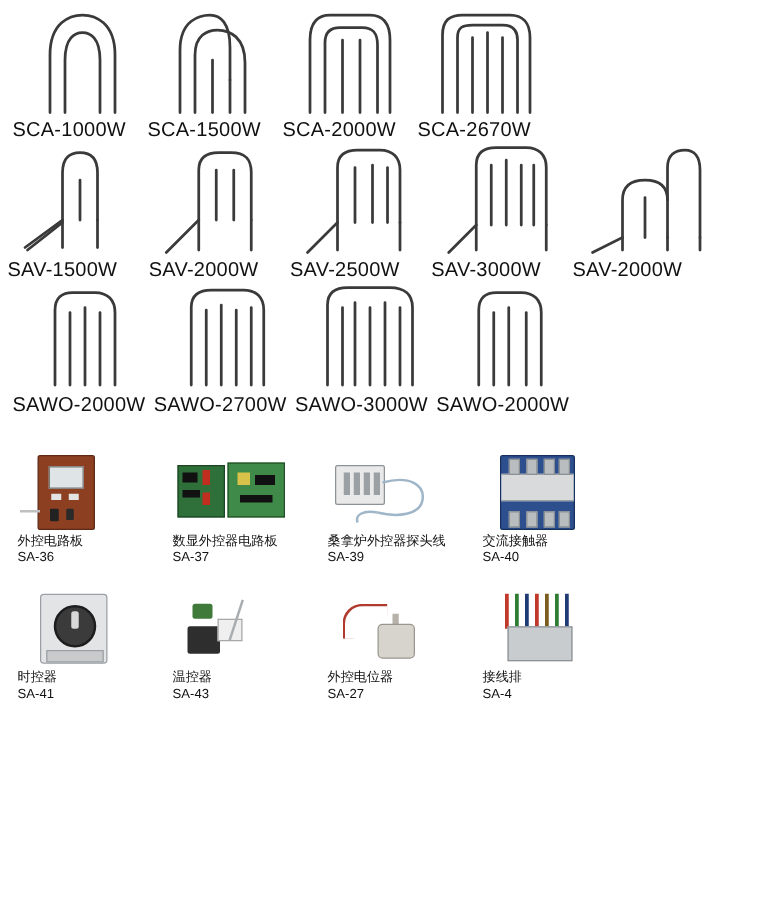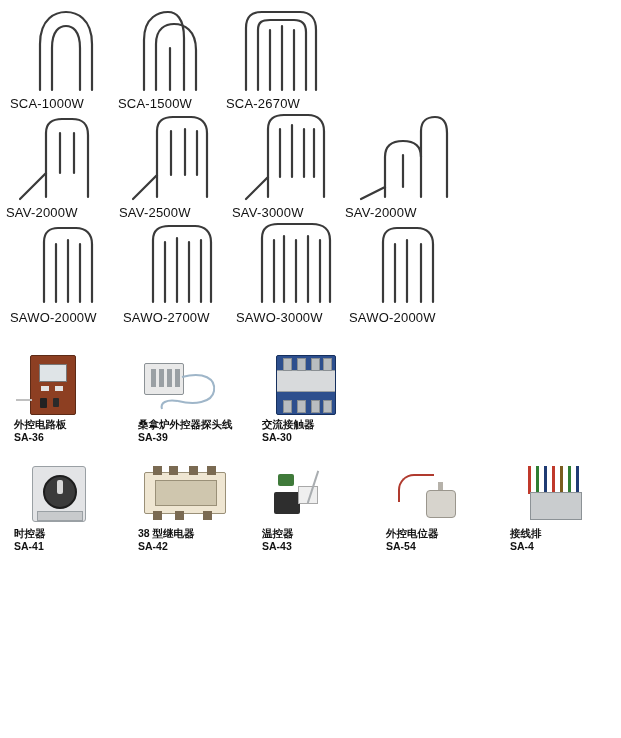--- a/index.html
+++ b/index.html
@@ -12,21 +12,21 @@
     position:relative;
   }
   .sheet{position:relative;width:621px;height:738px;}
 
   
   .row{display:flex;width:621px;}
   .cell{position:relative;box-sizing:border-box;}
   .art{position:relative;}
   .art svg{display:block;}
   .cap{
-    font-size:13px;
+    font-size:16px;
     letter-spacing:0.2px;
     color:#111;
     white-space:nowrap;
   }
 
   
   .row1 .cell{width:108px;padding-left:18px;}
   .row1 .art{height:88px;}
   .row1 .cap{margin-top:4px;margin-left:-8px;}
 
@@ -40,21 +40,21 @@
 
   .row4{padding-left:6px;}
   .row4 .cell{width:150px;padding-left:22px;}
   .row4 .art{height:84px;}
   .row4 .cap{margin-top:4px;margin-left:-8px;}
 
   .rowtop{padding-top:4px;}
 
   
   .prow{display:flex;width:621px;}
-  .pcell{width:124px;box-sizing:border-box;padding-left:14px;position:relative;font-weight:bold;}
+  .pcell{width:124px;box-sizing:border-box;padding-left:14px;position:relative;}
   .pimg{
     width:92px;height:62px;
     position:relative;
     overflow:hidden;
     background:#fff;
   }
   .plabel{
     font-size:10.5px;line-height:13px;
     color:#111;margin-top:3px;
     white-space:nowrap;
@@ -144,38 +144,64 @@
             <path d="M18 86 L18 36 C18 12 34 8 42 8 C50 8 58 14 58 34 L58 60"></path>
             <path d="M30 86 L30 40 C30 24 40 20 48 20 C58 20 70 26 70 46 L70 86"></path>
             <path d="M58 60 L58 86"></path>
             <path d="M44 86 L44 44"></path>
           </g>
         </svg>
       </div>
       <div class="cap">SCA-1500W</div>
     </div>
 
+    <div class="cell">
+      <div class="art">
+        <svg width="96" height="88" viewBox="0 0 96 88">
+          <g fill="none" stroke="#3a3a3a" stroke-width="2.2" stroke-linecap="round">
+            <path d="M14 86 L14 28 C14 12 22 8 30 8 L62 8 C72 8 78 14 78 28 L78 86"></path>
+            <path d="M26 86 L26 30 C26 20 32 18 38 18 L56 18 C64 18 68 22 68 32 L68 86"></path>
+            <path d="M40 86 L40 28 M54 86 L54 28"></path>
+          </g>
+        </svg>
+      </div>
+      <div class="cap">SCA-2000W</div>
+    </div>
 
     <div class="cell">
       <div class="art">
         <svg width="96" height="88" viewBox="0 0 96 88">
           <g fill="none" stroke="#3a3a3a" stroke-width="2.2" stroke-linecap="round">
             <path d="M12 86 L12 24 C12 12 18 8 28 8 L66 8 C76 8 82 14 82 26 L82 86"></path>
             <path d="M24 86 L24 26 C24 18 28 16 36 16 L60 16 C68 16 72 20 72 28 L72 86"></path>
             <path d="M36 86 L36 26 M48 86 L48 22 M60 86 L60 26"></path>
           </g>
         </svg>
       </div>
       <div class="cap">SCA-2670W</div>
     </div>
 
   </div>
 
   <div class="row row2">
 
+    <div class="cell">
+      <div class="art">
+        <svg width="100" height="92" viewBox="0 0 100 92">
+          <g fill="none" stroke="#3a3a3a" stroke-width="2.2" stroke-linecap="round">
+            <path d="M4 84 L34 62 L34 24 C34 12 40 8 48 8 C56 8 62 12 62 24 L62 62"></path>
+            <path d="M48 62 L48 30"></path>
+            <path d="M62 62 L62 84"></path>
+            <path d="M34 62 L34 84"></path>
+            <path d="M6 86 L34 64"></path>
+          </g>
+        </svg>
+      </div>
+      <div class="cap">SAV-1500W</div>
+    </div>
 
     <div class="cell">
       <div class="art">
         <svg width="100" height="92" viewBox="0 0 100 92">
           <g fill="none" stroke="#3a3a3a" stroke-width="2.2" stroke-linecap="round">
             <path d="M4 88 L30 62 L30 22 C30 12 36 8 46 8 L56 8 C66 8 72 12 72 24 L72 62"></path>
             <path d="M44 62 L44 22"></path>
             <path d="M58 62 L58 22"></path>
             <path d="M30 62 L30 86 M72 62 L72 86"></path>
           </g>
@@ -296,20 +322,37 @@
             <div class="btn2"></div>
           <div class="cap1"></div>
             <div class="cap2"></div>
         </div>
         <div style="position:absolute;left:2px;top:46px;width:16px;height:2px;background:#c0c0c0;"></div>
       </div>
       <div class="plabel">外控电路板</div>
       <div class="pcode">SA-36</div>
     </div>
 
+    <div class="pcell">
+      <div class="pimg">
+        <div class="board2">
+          <div class="g1"></div>
+          <div class="g2"></div>
+          <div class="chip" style="left:4px;top:8px;width:12px;height:8px;"></div>
+          <div class="chip" style="left:4px;top:22px;width:14px;height:6px;"></div>
+          <div class="red" style="left:20px;top:6px;width:6px;height:12px;"></div>
+          <div class="red" style="left:20px;top:24px;width:6px;height:10px;"></div>
+          <div class="yel" style="left:48px;top:8px;width:10px;height:10px;"></div>
+          <div class="chip" style="left:62px;top:10px;width:16px;height:8px;"></div>
+          <div class="chip" style="left:50px;top:26px;width:26px;height:6px;"></div>
+        </div>
+      </div>
+      <div class="plabel">数显外控器电路板</div>
+      <div class="pcode">SA-37</div>
+    </div>
 
 
     <div class="pcell">
       <div class="pimg">
         <div class="ctrlbox">
             <i style="left:6px"></i>
             <i style="left:14px"></i>
             <i style="left:22px"></i>
             <i style="left:30px"></i>
           </div>
@@ -330,55 +373,39 @@
           <div class="pin" style="left:20px;top:2px;"></div>
           <div class="pin" style="left:34px;top:2px;"></div>
           <div class="pin" style="left:46px;top:2px;"></div>
           <div class="pin" style="left:6px;top:44px;"></div>
           <div class="pin" style="left:20px;top:44px;"></div>
           <div class="pin" style="left:34px;top:44px;"></div>
           <div class="pin" style="left:46px;top:44px;"></div>
         </div>
       </div>
       <div class="plabel">交流接触器</div>
-      <div class="pcode">SA-30</div>
+      <div class="pcode">SA-40</div>
     </div>
   </div>
 
   <div class="prow" style="margin-top:18px;">
 
     <div class="pcell">
       <div class="pimg">
         <div class="timer">
           <div class="dial">
               <div class="knob"></div>
             </div>
           <div class="foot"></div>
         </div>
       </div>
       <div class="plabel">时控器</div>
       <div class="pcode">SA-41</div>
     </div>
 
-    <div class="pcell">
-      <div class="pimg">
-        <div class="relay">
-          <div class="inner"></div>
-          <div class="blk" style="left:8px;"></div>
-          <div class="blk" style="left:24px;"></div>
-          <div class="blk" style="left:44px;"></div>
-          <div class="blk" style="left:62px;"></div>
-          <div class="blk" style="left:8px;top:38px;"></div>
-          <div class="blk" style="left:30px;top:38px;"></div>
-          <div class="blk" style="left:58px;top:38px;"></div>
-        </div>
-      </div>
-      <div class="plabel">38 型继电器</div>
-      <div class="pcode">SA-42</div>
-    </div>
 
     <div class="pcell">
       <div class="pimg">
         <div class="thermo">
           <div class="grn"></div>
           <div class="blk"></div>
           <div class="wht"></div>
           <div class="rod"></div>
         </div>
       </div>
@@ -388,21 +415,21 @@
 
     <div class="pcell">
       <div class="pimg">
         <div class="pot">
           <div class="wire"></div>
           <div class="shaft"></div>
           <div class="knob"></div>
         </div>
       </div>
       <div class="plabel">外控电位器</div>
-      <div class="pcode">SA-54</div>
+      <div class="pcode">SA-27</div>
     </div>
 
     <div class="pcell">
       <div class="pimg">
         <div class="term">
           <div class="w" style="left:6px;background:#c0392b;"></div>
           <div class="w" style="left:14px;background:#2e7d32;"></div>
           <div class="w" style="left:22px;background:#1f3b73;"></div>
           <div class="w" style="left:30px;background:#c0392b;"></div>
           <div class="w" style="left:38px;background:#7a5c1e;"></div>

